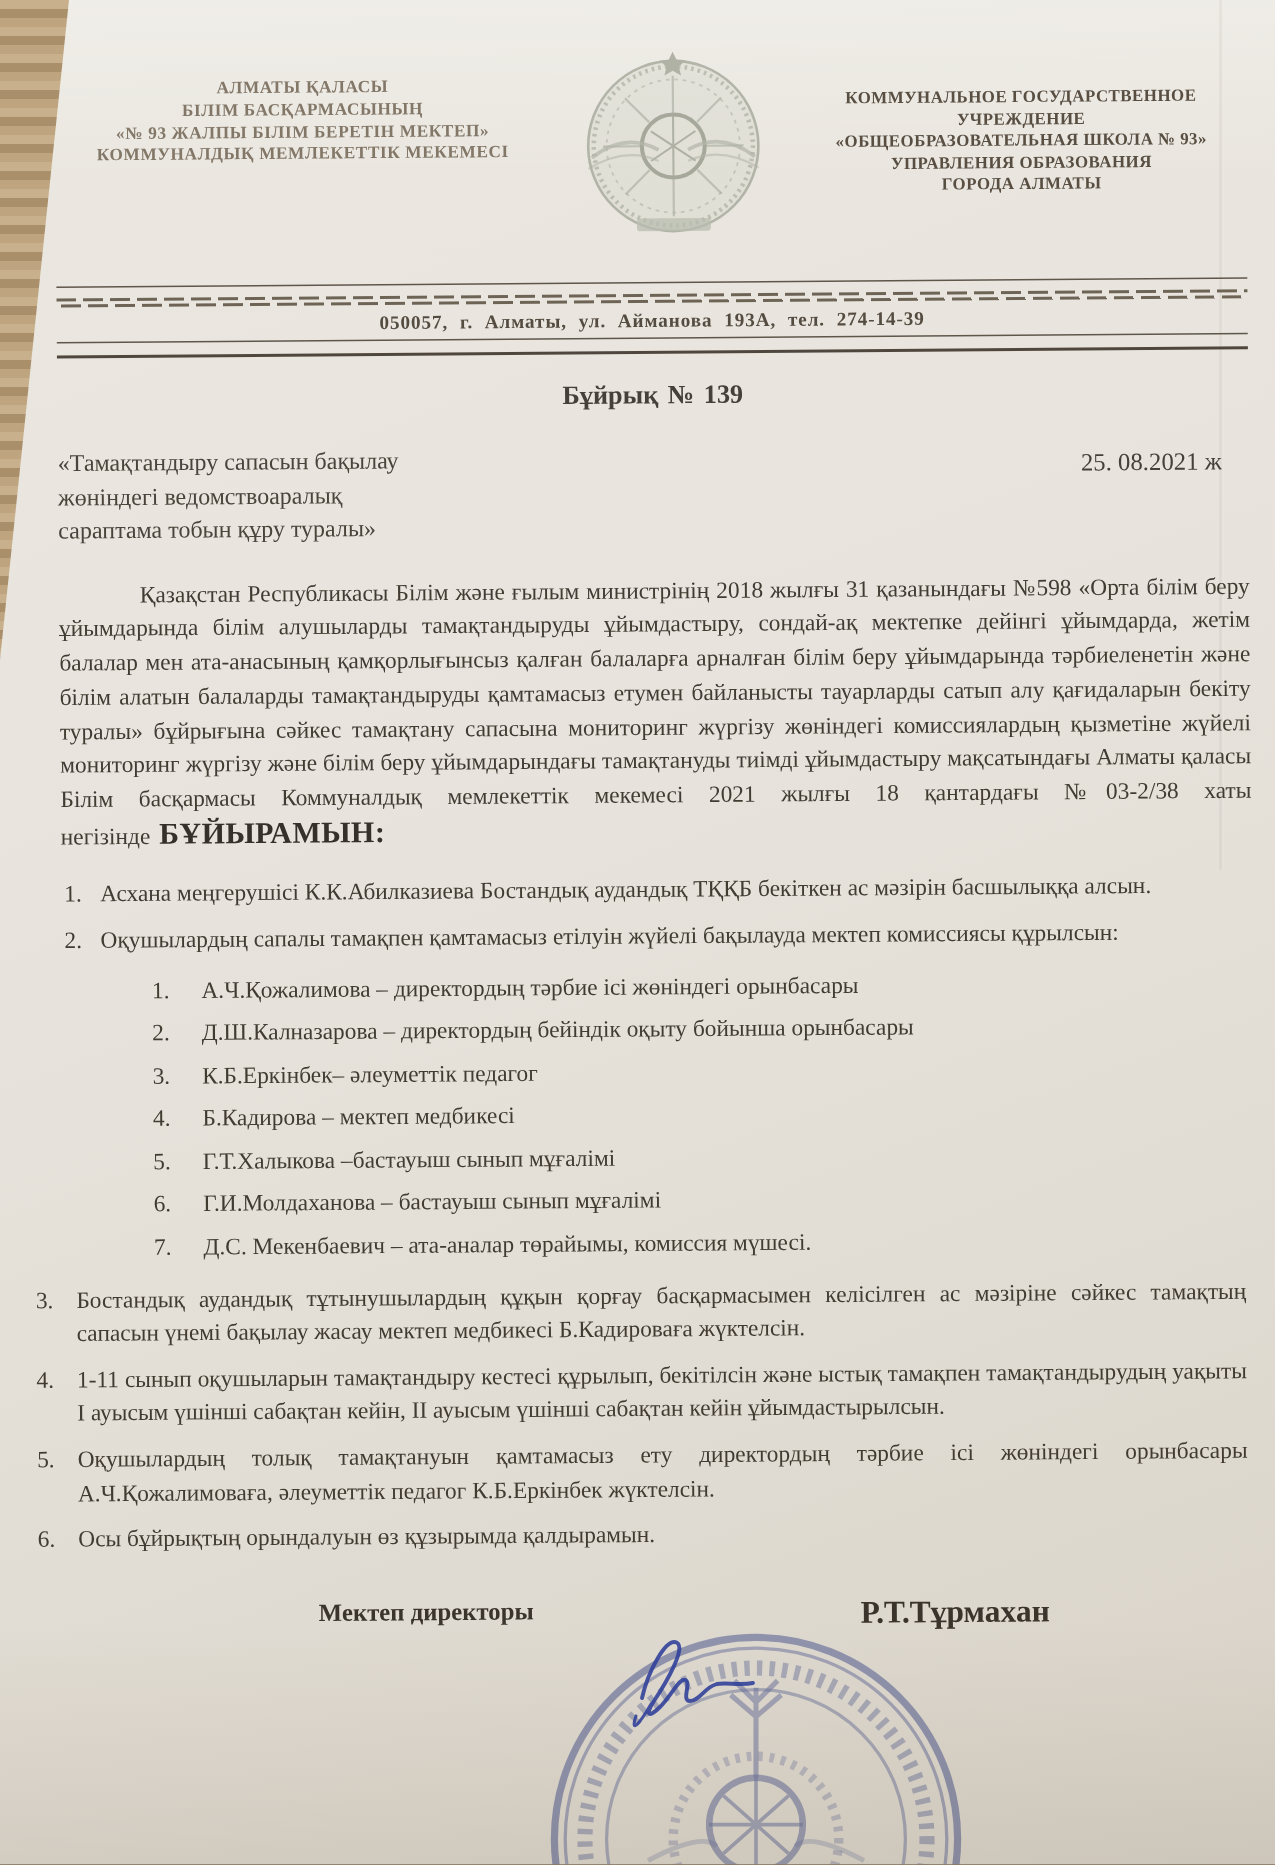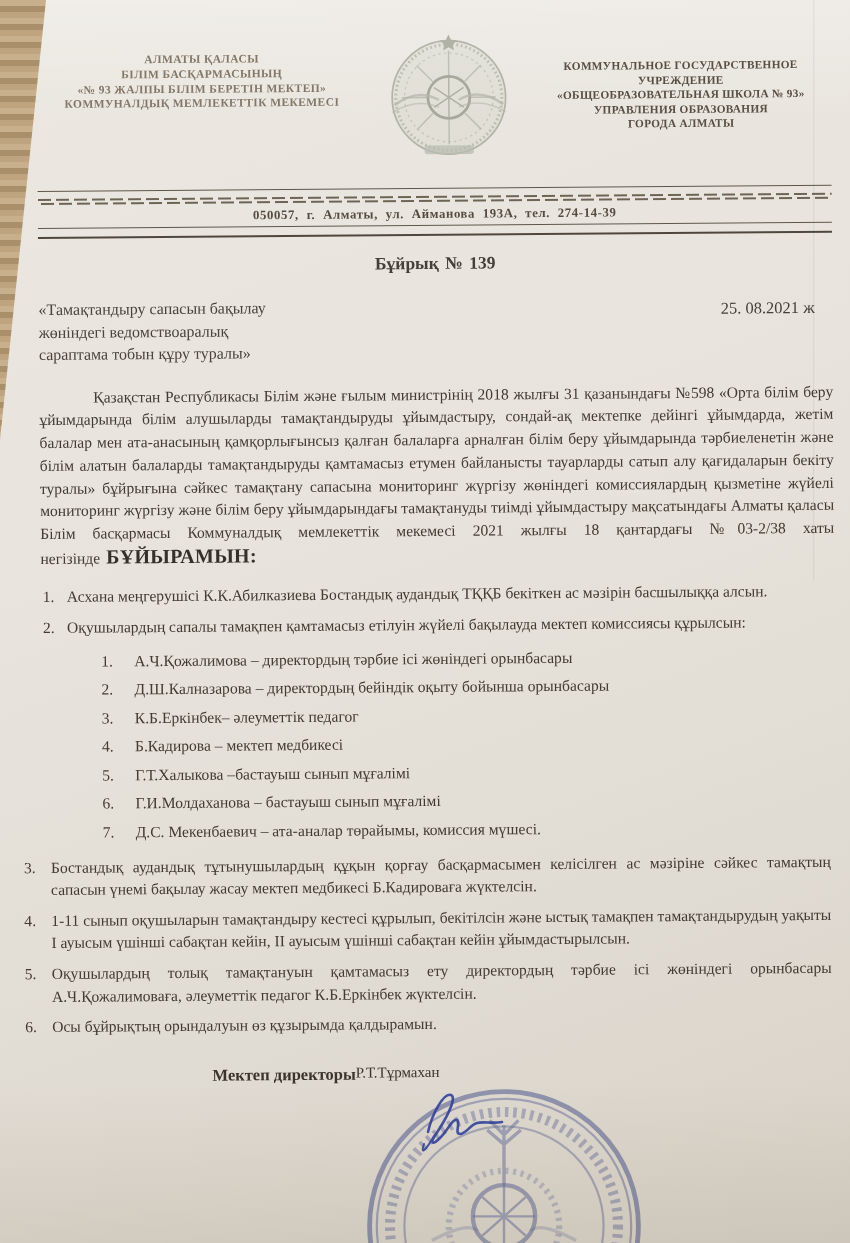--- a/index.html
+++ b/index.html
@@ -60,21 +60,21 @@
   .oitem.in1{margin-left:2px;}
   .oitem.flush{margin-left:-19px;}
   .oitem.flush .num{width:27px;flex-basis:27px;}
   .sublist{margin:11px 0 13px 60px;}
   .sitem{display:flex;margin-top:6.5px;font-size:15.6px;line-height:22px;color:#413b32;}
   .sitem .num{width:33px;flex:0 0 33px;}
 
   
   .sig-row{display:flex;margin-top:28px;position:relative;z-index:4;}
   .sig-role{margin-left:168px;font-weight:bold;font-size:16.5px;color:#3a342d;}
-  .sig-name{font-weight:normal;font-size:15px;color:#3a342d;}
+  .sig-name{margin-left:218px;font-weight:bold;font-size:21px;color:#3a342d;}
 
   .stamp{position:absolute;left:360px;top:1082px;width:288px;height:288px;z-index:3;
     opacity:.8;mix-blend-mode:multiply;pointer-events:none;}
   .autograph{position:absolute;left:398px;top:1080px;width:132px;height:72px;z-index:5;pointer-events:none;}
 </style>
 </head>
 <body>
 
 <div class="canvas">
   <div class="paper"></div>

